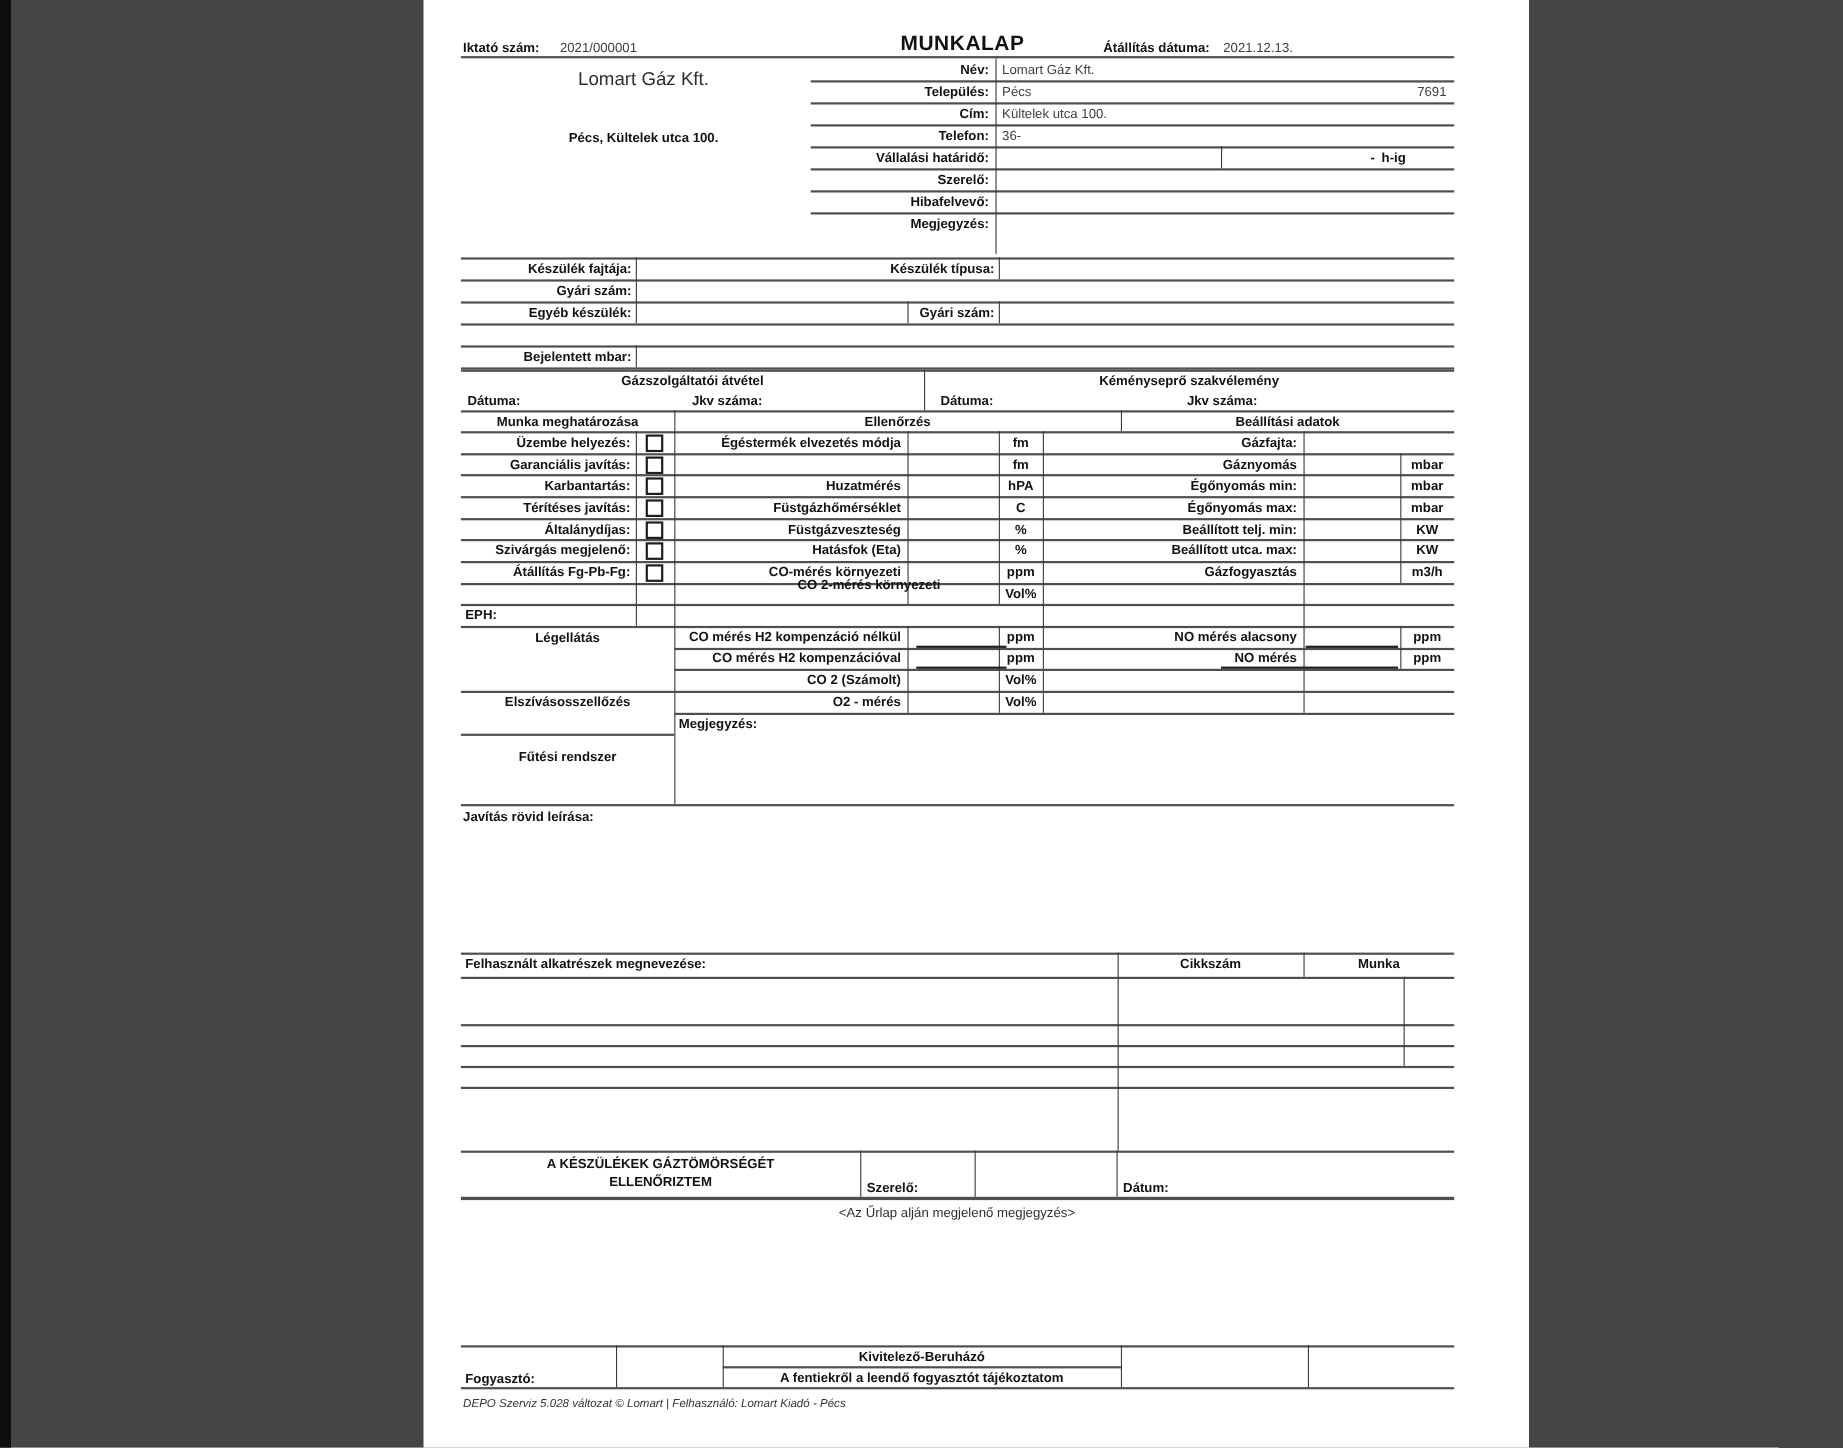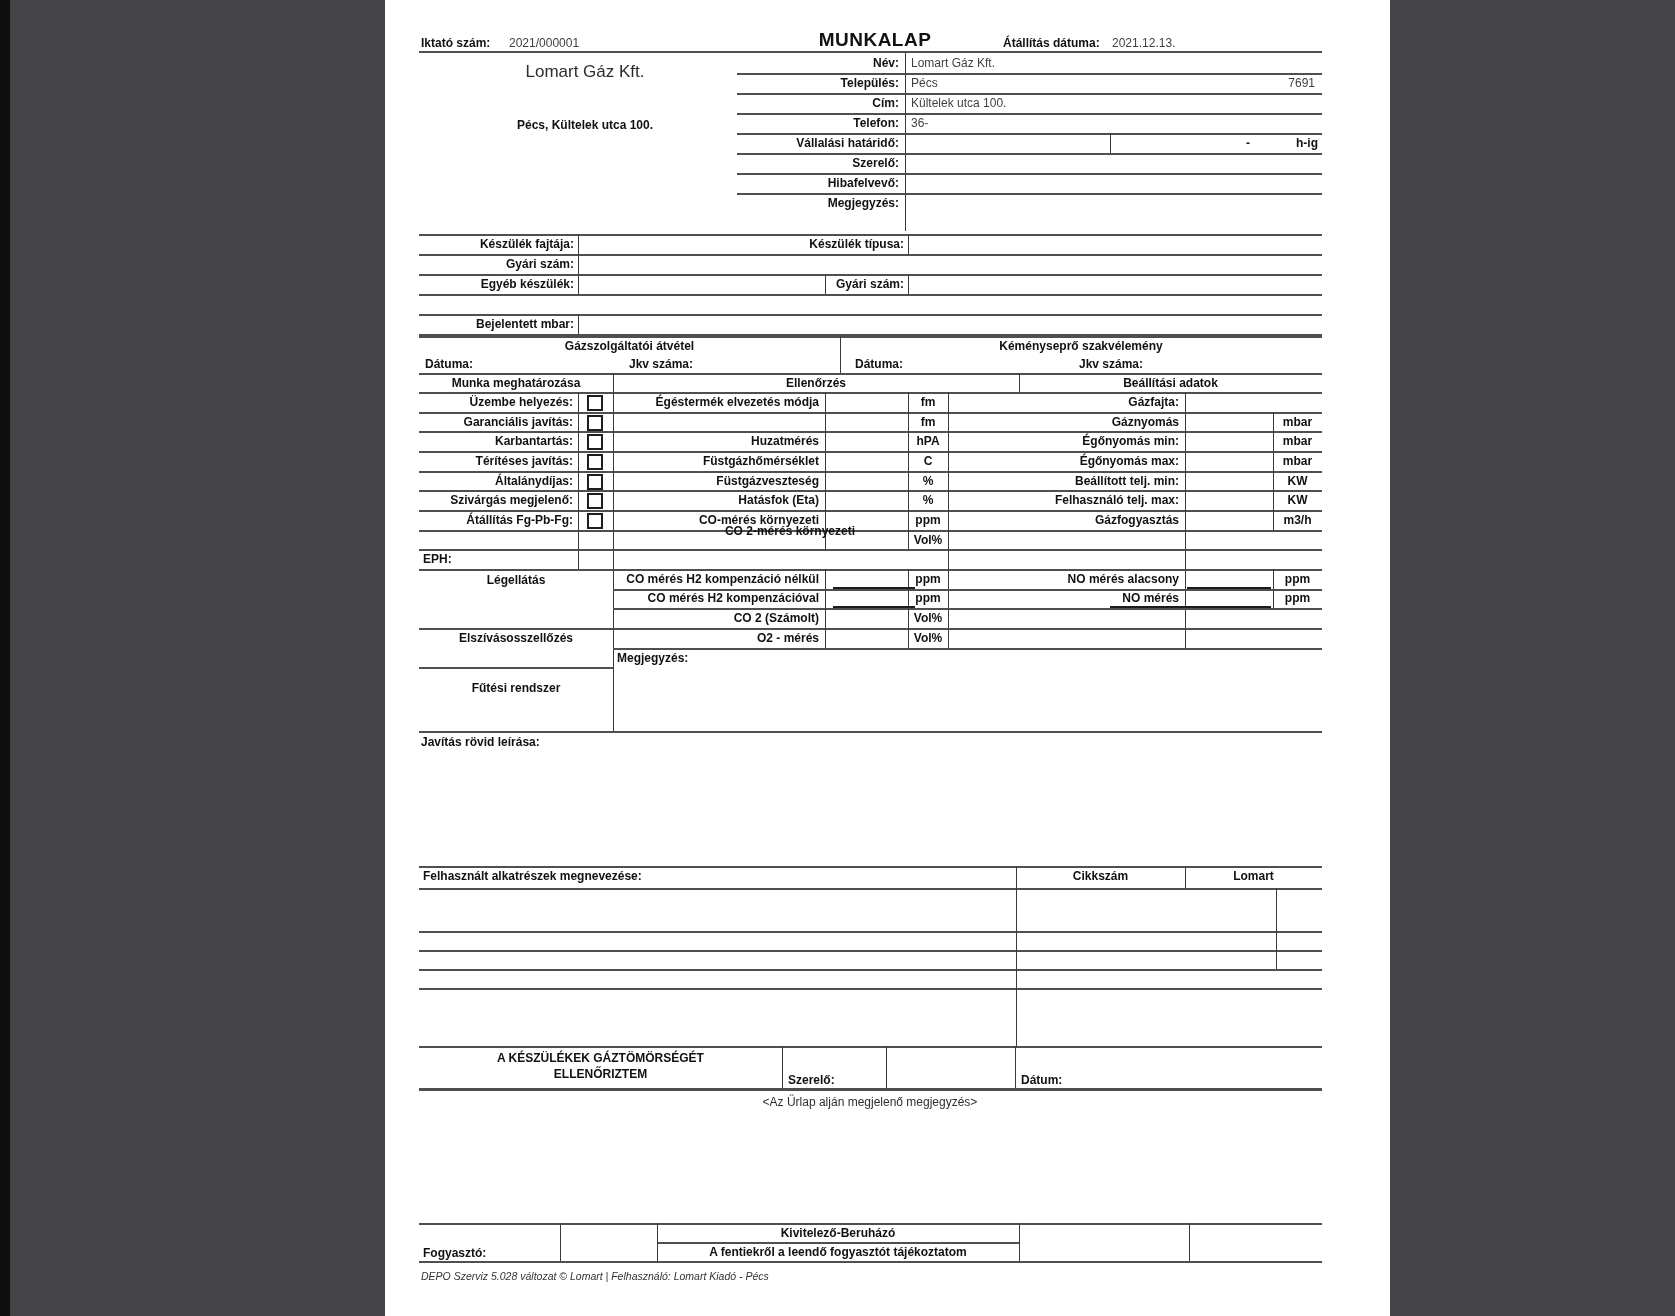--- a/index.html
+++ b/index.html
@@ -41,21 +41,21 @@
   <div class="t v" style="left:526px;top:56px">Lomart Gáz Kft.</div>
   <div class="t b r" style="left:352px;top:76px;width:162px">Település:</div>
   <div class="t v" style="left:526px;top:76px">Pécs</div>
   <div class="t v r" style="left:830px;top:76px;width:100px">7691</div>
   <div class="t b r" style="left:352px;top:96px;width:162px">Cím:</div>
   <div class="t v" style="left:526px;top:96px">Kültelek utca 100.</div>
   <div class="t b r" style="left:352px;top:116px;width:162px">Telefon:</div>
   <div class="t v" style="left:526px;top:116px">36-</div>
   <div class="t b r" style="left:352px;top:136px;width:162px">Vállalási határidő:</div>
   <div class="t b c" style="left:833px;top:136px;width:60px">-</div>
-  <div class="t b r" style="left:865px;top:136px;width:68px">h-ig</div>
+  <div class="t b r" style="left:825px;top:136px;width:68px">h-ig</div>
   <div class="t b r" style="left:352px;top:156px;width:162px">Szerelő:</div>
   <div class="t b r" style="left:352px;top:176px;width:162px">Hibafelvevő:</div>
   <div class="t b r" style="left:352px;top:196px;width:162px">Megjegyzés:</div>
   <div class="hl" style="left:352px;top:73px;width:585px"></div>
   <div class="hl" style="left:352px;top:93px;width:585px"></div>
   <div class="hl" style="left:352px;top:113px;width:585px"></div>
   <div class="hl" style="left:352px;top:133px;width:585px"></div>
   <div class="hl" style="left:352px;top:153px;width:585px"></div>
   <div class="hl" style="left:352px;top:173px;width:585px"></div>
   <div class="hl" style="left:352px;top:193px;width:585px"></div>
@@ -143,21 +143,21 @@
   <div class="cb" style="left:202px;top:474px"></div>
   <div class="t b r" style="left:228px;top:474px;width:206px">Füstgázveszteség</div>
   <div class="t b c" style="left:523px;top:474px;width:40px">%</div>
   <div class="t b r" style="left:563px;top:474px;width:231px">Beállított telj. min:</div>
   <div class="t b c" style="left:888px;top:474px;width:49px">KW</div>
 
   <div class="t b r" style="left:34px;top:493px;width:154px">Szivárgás megjelenő:</div>
   <div class="cb" style="left:202px;top:493px"></div>
   <div class="t b r" style="left:228px;top:493px;width:206px">Hatásfok (Eta)</div>
   <div class="t b c" style="left:523px;top:493px;width:40px">%</div>
-  <div class="t b r" style="left:563px;top:493px;width:231px">Felhasználó telj. max:</div>
+  <div class="t b r" style="left:563px;top:493px;width:231px">Beállított utca. max:</div>
   <div class="t b c" style="left:888px;top:493px;width:49px">KW</div>
 
   <div class="t b r" style="left:34px;top:513px;width:154px">Átállítás Fg-Pb-Fg:</div>
   <div class="cb" style="left:202px;top:513px"></div>
   <div class="t b r" style="left:228px;top:513px;width:206px">CO-mérés környezeti</div>
   <div class="t b c" style="left:523px;top:513px;width:40px">ppm</div>
   <div class="t b r" style="left:563px;top:513px;width:231px">Gázfogyasztás</div>
   <div class="t b c" style="left:888px;top:513px;width:49px">m3/h</div>
 
   <div class="t b r" style="left:228px;top:524px;width:242px">CO 2-mérés környezeti</div>
@@ -207,21 +207,21 @@
   <div class="hl" style="left:34px;top:888px;width:903px"></div>
   <div class="hl" style="left:34px;top:931px;width:903px"></div>
   <div class="hl" style="left:34px;top:950px;width:903px"></div>
   <div class="hl" style="left:34px;top:969px;width:903px"></div>
   <div class="hl" style="left:34px;top:988px;width:903px"></div>
   <div class="vl" style="left:631px;top:866px;height:180px"></div>
   <div class="vl" style="left:800px;top:866px;height:22px"></div>
   <div class="vl" style="left:891px;top:888px;height:81px"></div>
   <div class="t b" style="left:38px;top:869px">Felhasznált alkatrészek megnevezése:</div>
   <div class="t b c" style="left:631px;top:869px;width:169px">Cikkszám</div>
-  <div class="t b c" style="left:800px;top:869px;width:137px">Lomart</div>
+  <div class="t b c" style="left:800px;top:869px;width:137px">Munka</div>
 
   <div class="hl" style="left:34px;top:1046px;width:903px"></div>
   <div class="hl" style="left:34px;top:1088px;width:903px;height:3px"></div>
   <div class="vl" style="left:397px;top:1046px;height:42px"></div>
   <div class="vl" style="left:501px;top:1046px;height:42px"></div>
   <div class="vl" style="left:630px;top:1046px;height:42px"></div>
   <div class="t b c" style="left:34px;top:1051px;width:363px">A KÉSZÜLÉKEK GÁZTÖMÖRSÉGÉT</div>
   <div class="t b c" style="left:34px;top:1067px;width:363px">ELLENŐRIZTEM</div>
   <div class="t b" style="left:403px;top:1073px">Szerelő:</div>
   <div class="t b" style="left:636px;top:1073px">Dátum:</div>

